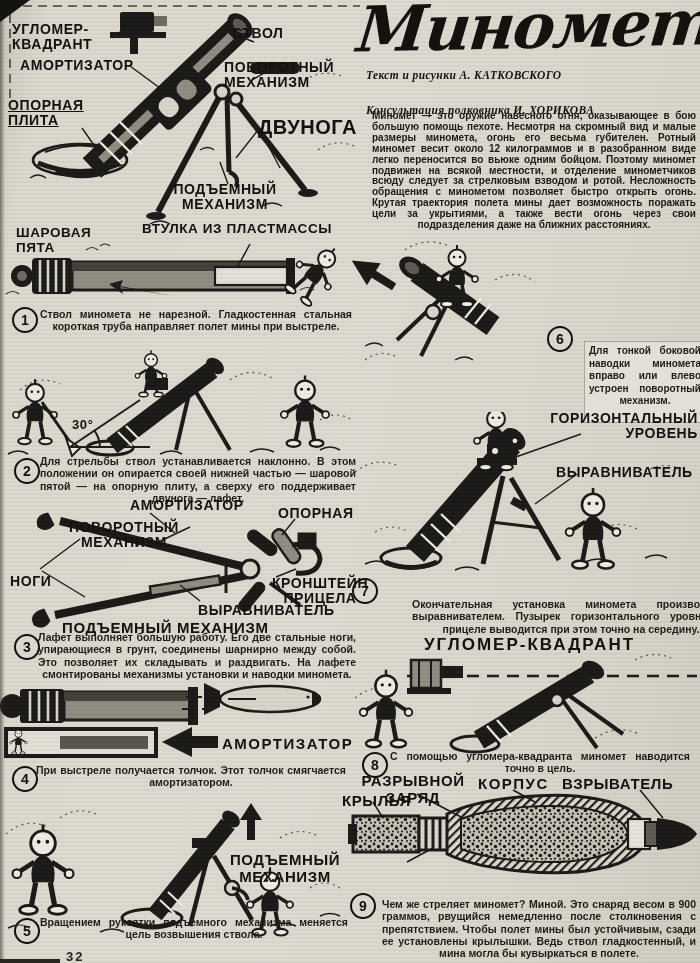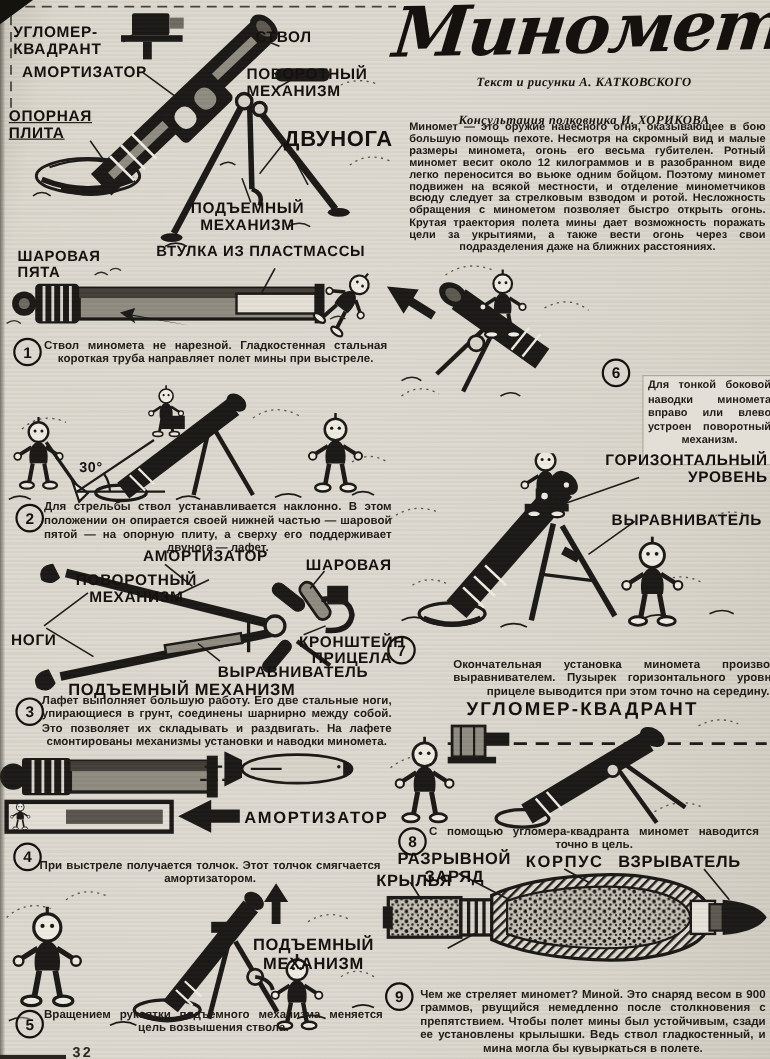--- a/index.html
+++ b/index.html
@@ -29,21 +29,21 @@
        color:#201c17; text-align:justify; text-align-last:center; z-index:3;}
 
   .badge{position:absolute; width:22px; height:22px; border:2.5px solid #14110e;
        border-radius:50%; font:700 14px/22px "Liberation Sans",sans-serif;
        text-align:center; color:#14110e; z-index:3; background:rgba(222,218,209,.4);}
 
   .title{position:absolute; left:358px; top:-10px; width:340px; height:72px;
        font:italic 700 63px/72px "DejaVu Serif",serif; color:#14110e;
        transform:skewX(-7deg) rotate(-1.2deg); text-align:center; letter-spacing:-2px; z-index:3;}
   .byline{position:absolute; font:italic 700 11.5px/1.1 "Liberation Serif",serif;
-       letter-spacing:.4px; color:#17140f; width:330px; text-align:center; z-index:3;}
+       letter-spacing:.4px; color:#17140f; width:330px; text-align:left; z-index:3;}
   .intro{position:absolute; left:372px; top:111px; width:324px;
        font-weight:700; font-size:10px; line-height:10.9px; color:#1d1a15;
        text-align:justify; text-align-last:center; z-index:3;}
 
   .box6{position:absolute; left:585px; top:342px; width:112px; min-height:74px;
        background:#e3dfd6; box-shadow:0 0 0 1px rgba(90,84,72,.35); padding:3px 4px;
        font-weight:700; font-size:10px; line-height:12.6px; color:#201c17;
        text-align:justify; text-align-last:center; z-index:3;}
 
   .pagenum{position:absolute; left:66px; top:949px; font:700 13px "Liberation Sans",sans-serif;
@@ -307,21 +307,21 @@
       <line x1="40" y1="64" x2="80" y2="34"></line>
       <line x1="42" y1="66" x2="85" y2="92"></line>
       <line x1="152" y1="40" x2="190" y2="22"></line>
       <line x1="295" y1="14" x2="282" y2="30"></line>
       <line x1="276" y1="72" x2="296" y2="64"></line>
       <line x1="252" y1="96" x2="262" y2="86"></line>
       <line x1="200" y1="96" x2="180" y2="80"></line>
     </g>
   </svg>
   <div class="lbl nw" style="left:130px;top:498px;font-size:14px;">АМОРТИЗАТОР</div>
-  <div class="lbl nw" style="left:278px;top:506px;font-size:14px;">ШАРОВАЯ</div>
+  <div class="lbl nw" style="left:278px;top:506px;font-size:14px;">ОПОРНАЯ</div>
   <div class="lbl ctr" style="left:60px;top:520px;width:128px;font-size:14px;">ПОВОРОТНЫЙ МЕХАНИЗМ</div>
   <div class="lbl nw" style="left:10px;top:574px;font-size:14px;">НОГИ</div>
   <div class="lbl ctr" style="left:264px;top:576px;width:112px;font-size:14px;">КРОНШТЕЙН ПРИЦЕЛА</div>
   <div class="lbl nw" style="left:198px;top:603px;font-size:14px;">ВЫРАВНИВАТЕЛЬ</div>
   <div class="lbl nw" style="left:62px;top:620px;font-size:15px;">ПОДЪЕМНЫЙ МЕХАНИЗМ</div>
   <div class="badge" style="left:14px;top:634px;">3</div>
   <div class="txt" style="left:38px;top:631px;width:318px;">Лафет выполняет большую работу. Его две стальные ноги, упирающиеся в грунт, соединены шарнирно между собой. Это позволяет их складывать и раздвигать. На лафете смонтированы механизмы установки и наводки миномета.</div>
 
   <svg class="art" style="left:345px;top:648px;width:355px;height:108px" viewBox="0 0 355 108">
     <path d="M10,50 q20,-16 44,-8 M250,90 q22,-14 44,-4 M290,12 q18,-10 36,-2" fill="none" stroke="#55514a" stroke-width="1.2" stroke-dasharray="2 4"></path>
@@ -378,21 +378,21 @@
       <rect x="6" y="46" width="150" height="27" fill="#e2ded5" stroke="#161412" stroke-width="4"></rect>
       <rect x="60" y="53" width="88" height="13" fill="#55514a"></rect>
       <g transform="translate(10,44) scale(0.42)">
           <use href="#imp"></use>
         </g>
     </g>
     <path d="M162,59 L192,44 v9 h26 v12 h-26 v9 Z" fill="#161412"></path>
   </svg>
   <div class="lbl nw" style="left:222px;top:736px;font-size:15px;letter-spacing:1.5px;">АМОРТИЗАТОР</div>
   <div class="badge" style="left:12px;top:766px;">4</div>
-  <div class="txt" style="left:36px;top:764px;width:310px;margin-top:17px;">При выстреле получается толчок. Этот толчок смягчается амортизатором.</div>
+  <div class="txt" style="left:36px;top:764px;width:310px;">При выстреле получается толчок. Этот толчок смягчается амортизатором.</div>
 
   <svg class="art" style="left:0;top:798px;width:350px;height:146px" viewBox="0 0 350 146">
     <path d="M6,36 q18,-16 40,-8 M60,20 q16,-12 36,-4 M280,40 q18,-12 38,-2 M310,90 q14,-10 30,0" fill="none" stroke="#55514a" stroke-width="1.2" stroke-dasharray="2 4"></path>
     <g transform="translate(14,22) scale(1.45)">
         <use href="#imp"></use>
       </g>
     <g>
       <ellipse cx="152" cy="120" rx="30" ry="9" fill="none" stroke="#161412" stroke-width="3"></ellipse>
       <path d="M128,124 q24,10 48,0" fill="none" stroke="#161412" stroke-width="5"></path>
       <line x1="155" y1="117" x2="228" y2="26" stroke="#161412" stroke-width="17"></line>

